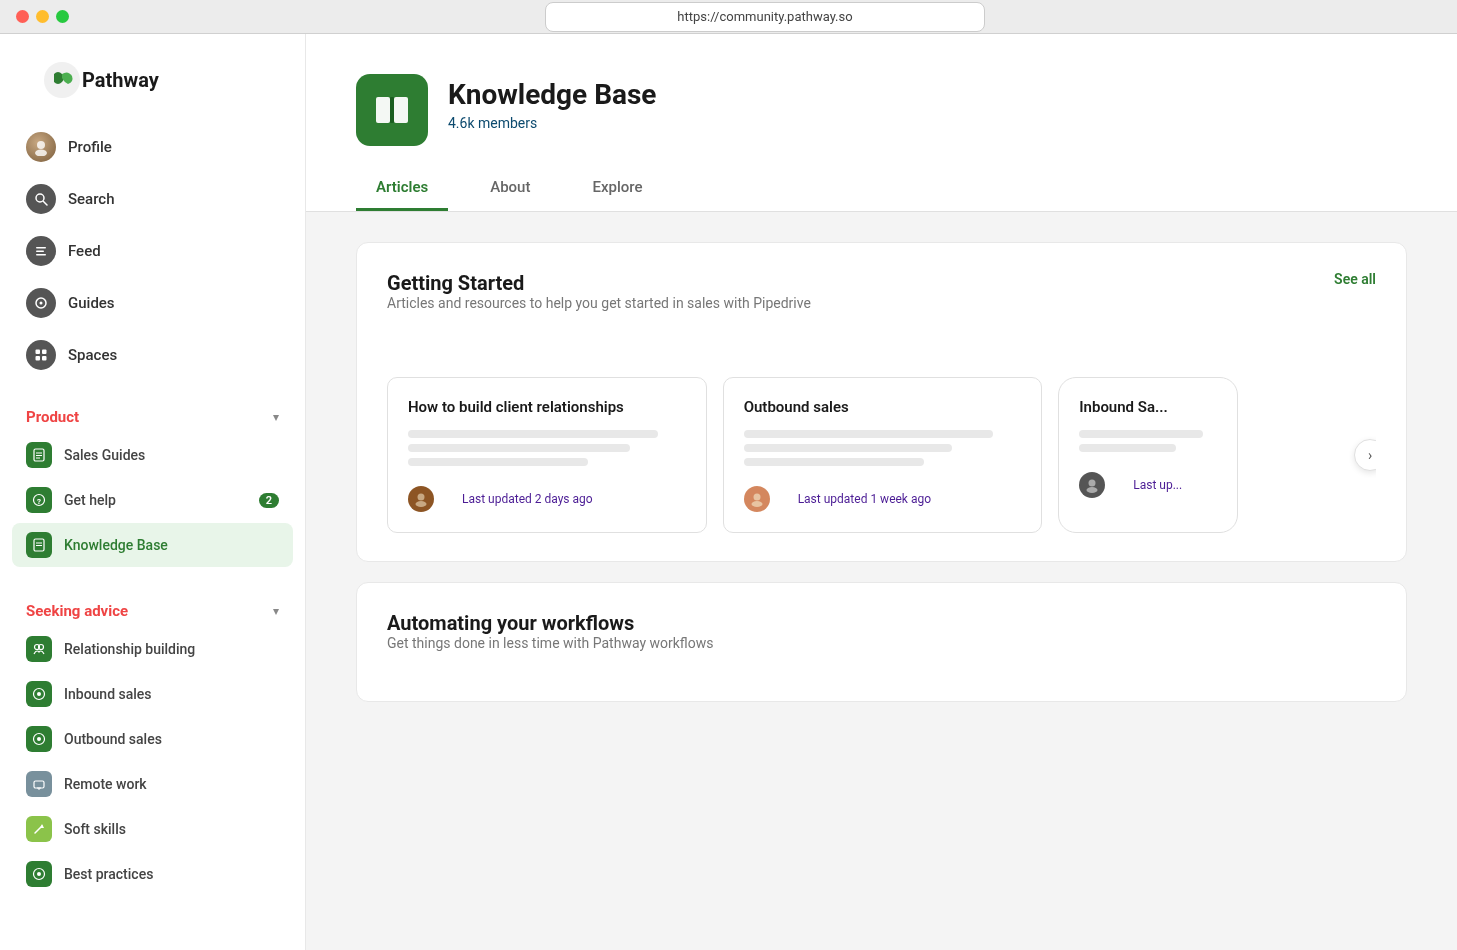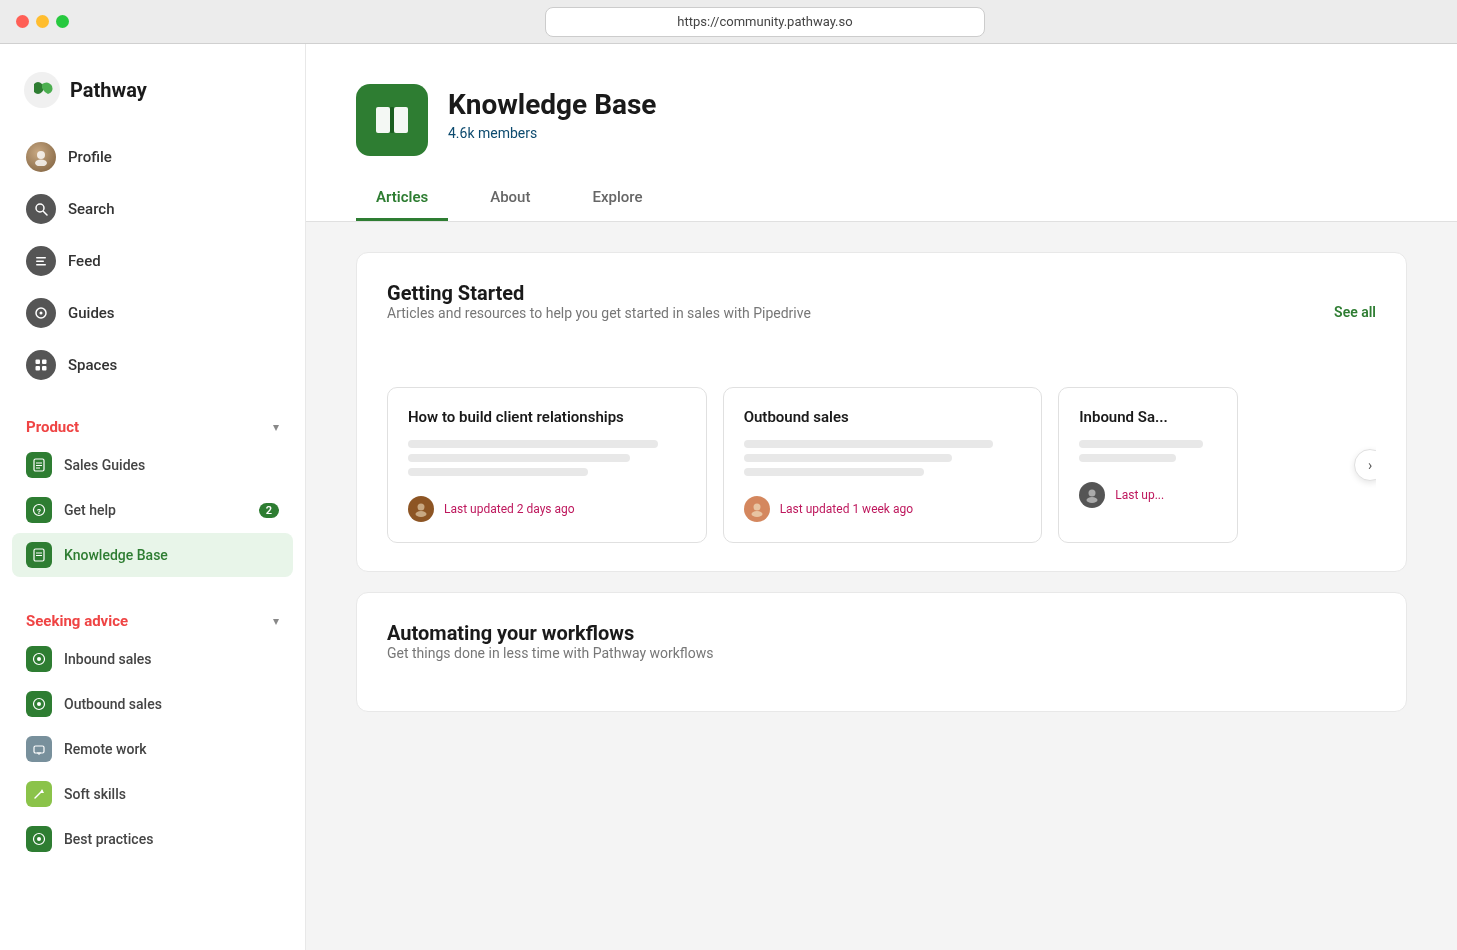--- a/index.html
+++ b/index.html
@@ -9,21 +9,21 @@
       width: 1457px;
       height: 950px;
       overflow: hidden;
       display: flex;
       flex-direction: column;
     }
 
     
     .browser-chrome {
       background: #ececec;
-      height: 44px;
+      height: 34px;
       display: flex;
       align-items: center;
       padding: 0 16px;
       gap: 8px;
       border-bottom: 1px solid #d0d0d0;
       flex-shrink: 0;
     }
     .traffic-lights {
       display: flex;
       gap: 7px;
@@ -67,22 +67,23 @@
       flex-shrink: 0;
       display: flex;
       flex-direction: column;
       overflow-y: auto;
       border-right: 1px solid #e8e8e8;
       padding-bottom: 20px;
     }
     .sidebar-logo {
       display: flex;
       align-items: center;
-      gap: 10px;
+      gap: 2px;
       padding: 28px 24px 24px;
+      margin-left: 20px;
     }
     .logo-icon {
       width: 36px;
       height: 36px;
     }
     .logo-text {
       font-size: 20px;
       font-weight: 700;
       color: #1a1a1a;
     }
@@ -254,21 +255,21 @@
 
     .section-block {
       background: white;
       border-radius: 12px;
       padding: 28px 30px;
       margin-bottom: 20px;
       border: 1px solid #e8e8e8;
     }
     .section-block-header {
       display: flex;
-      align-items: center;
+      align-items: flex-start;
       justify-content: space-between;
       margin-bottom: 6px;
     }
     .section-block-title {
       font-size: 20px;
       font-weight: 700;
       color: #1a1a1a;
     }
     .section-block-desc {
       font-size: 14px;
@@ -314,23 +315,23 @@
     }
     .article-line {
       height: 8px;
       background: #e8e8e8;
       border-radius: 4px;
     }
     .article-line.short { width: 65%; }
     .article-footer {
       display: flex;
       align-items: center;
-      gap: 10px;
+      gap: 28px;
       font-size: 12px;
-      color: #be185d;
+      color: #4c1d95;
     }
     .article-avatar {
       width: 26px;
       height: 26px;
       border-radius: 50%;
       background: #aaa;
       flex-shrink: 0;
       overflow: hidden;
       display: flex;
       align-items: center;
@@ -493,20 +494,30 @@
         <span>Knowledge Base</span>
       </div>
     </div>
 
     <div class="sidebar-section">
       <div class="section-header">
         <span class="section-title">Seeking advice</span>
         <span class="chevron">▾</span>
       </div>
 
+      <div class="sidebar-item">
+        <div class="item-icon icon-green">
+          <svg width="14" height="14" viewBox="0 0 14 14" fill="none">
+            <circle cx="5" cy="5" r="2.5" stroke="white" stroke-width="1.2"></circle>
+            <circle cx="9" cy="5" r="2.5" stroke="white" stroke-width="1.2"></circle>
+            <path d="M2 12 Q3.5 9 5 9 Q6.5 9 7 10 Q7.5 9 9 9 Q10.5 9 12 12" stroke="white" stroke-width="1.2" fill="none"></path>
+          </svg>
+        </div>
+        <span>Relationship building</span>
+      </div>
 
       <div class="sidebar-item">
         <div class="item-icon icon-green">
           <svg width="14" height="14" viewBox="0 0 14 14" fill="none">
             <circle cx="7" cy="7" r="5.5" stroke="white" stroke-width="1.2"></circle>
             <circle cx="7" cy="7" r="2" fill="white"></circle>
           </svg>
         </div>
         <span>Inbound sales</span>
       </div>
@@ -626,21 +637,21 @@
               <div class="article-avatar avatar-orange">
                 <svg width="16" height="16" viewBox="0 0 16 16" fill="none">
                   <circle cx="8" cy="6" r="3.5" fill="#e8c4a2"></circle>
                   <ellipse cx="8" cy="13" rx="5.5" ry="3" fill="#e8c4a2"></ellipse>
                 </svg>
               </div>
               <span>Last updated 1 week ago</span>
             </div>
           </div>
 
-          <div class="article-card partial" style="flex:0 0 180px;overflow:hidden;position:relative;">
+          <div class="article-card partial" style="flex:0 0 180px;overflow:hidden;position:relative;border-radius:18px;">
             <div class="article-title">Inbound Sa...</div>
             <div class="article-lines">
               <div class="article-line" style="width:90%"></div>
               <div class="article-line" style="width:70%"></div>
             </div>
             <div class="article-footer">
               <div class="article-avatar avatar-dark">
                 <svg width="16" height="16" viewBox="0 0 16 16" fill="none">
                   <circle cx="8" cy="6" r="3.5" fill="#aaa"></circle>
                   <ellipse cx="8" cy="13" rx="5.5" ry="3" fill="#aaa"></ellipse>

